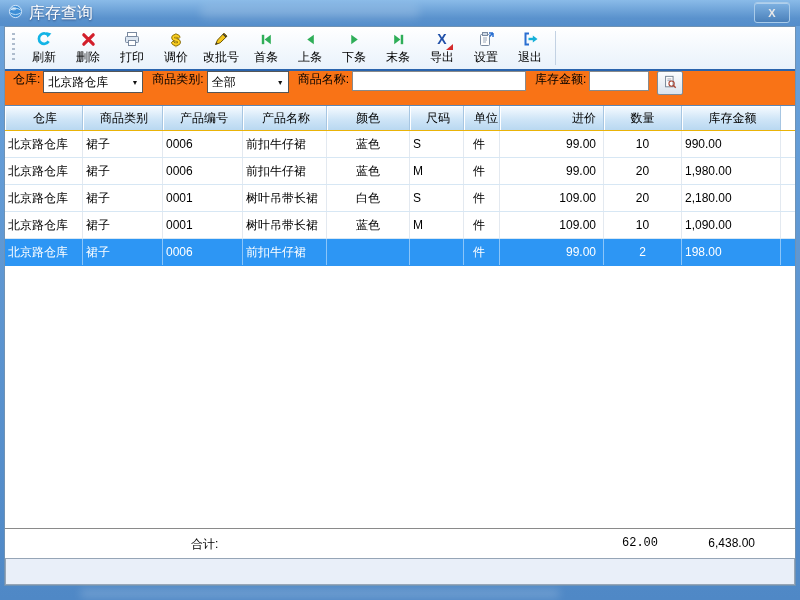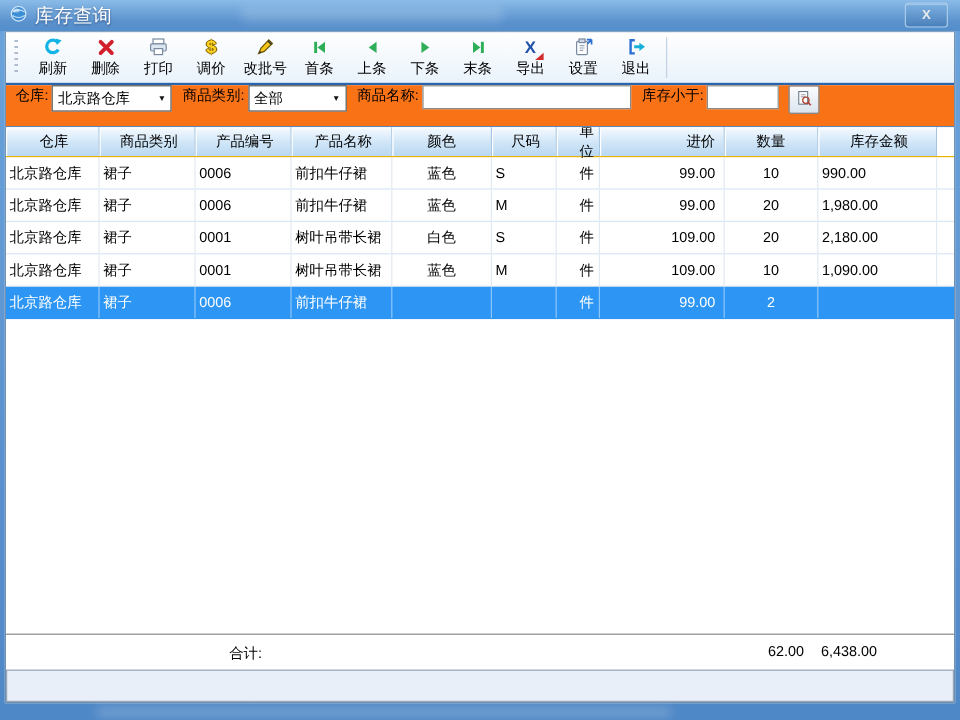--- a/index.html
+++ b/index.html
@@ -40,33 +40,33 @@
   .hcell{box-sizing:border-box;background:linear-gradient(#f7fbff,#cfe5f7 55%,#b9d8f1);border-right:1px solid #a7c6e2;box-shadow:inset 1px 1px 0 #fff;display:flex;align-items:center;justify-content:center;color:#000;cursor:default;}
   .hfiller{flex:1;background:#fff;border-right:none;}
   .drow{display:flex;flex:0 0 26px;height:26px;border-bottom:1px solid #d7e7f4;color:#000;cursor:default;}
   .cell{box-sizing:border-box;display:flex;align-items:center;border-right:1px solid #e3e9f0;overflow:hidden;white-space:nowrap;}
   .c0{width:78px;padding-left:3px;}
   .c1{width:80px;padding-left:3px;}
   .c2{width:80px;padding-left:3px;}
   .c3{width:84px;padding-left:3px;}
   .c4{width:83px;justify-content:center;}
   .c5{width:54px;padding-left:3px;}
-  .c6{width:36px;padding-left:19px;}
+  .c6{width:36px;padding-left:9px;}
   .c7{width:104px;justify-content:flex-end;padding-right:7px;}
   .c8{width:78px;justify-content:center;}
   .c9{width:99px;padding-left:3px;}
   .cfill{flex:1;border-right:none;}
   .drow.selected{background:#2d96f4;color:#fff;border-bottom-color:#2d96f4;}
   .drow.selected .cell{border-right-color:rgba(255,255,255,.45);}
   .gridfill{flex:1;background:#fff;}
   .totals{flex:0 0 27px;position:relative;border-top:1px solid #8a8a8a;background:#fff;}
   .totals span{position:absolute;top:7px;}
   .tl{left:186px;}
-  .tq{left:587px;width:78px;text-align:right;}
-  .ta{left:655px;width:95px;text-align:center;}
+  .tq{left:575px;width:78px;text-align:right;font-family:Liberation Mono, monospace;}
+  .ta{left:655px;width:95px;text-align:right;}
   
   .statusbar{flex:0 0 25px;margin-top:2px;border:1px solid #96a5b6;background:#e9eff9;}
 </style>
 </head>
 <body>
 
 <div class="window">
 
   <div class="titlebar">
     <span class="ico">
@@ -207,21 +207,21 @@
         <span>北京路仓库</span>
         <span class="arr">▼</span>
       </div>
       <span class="flabel">商品类别:</span>
       <div class="combo c-combo">
         <span>全部</span>
         <span class="arr">▼</span>
       </div>
       <span class="flabel">商品名称:</span>
       <input class="txt name-input" type="text" value="" style="">
-      <span class="flabel">库存小于:</span>
+      <span class="flabel">库存金额:</span>
       <input class="txt stock-input" type="text" value="" style="">
       <div class="mini-btn">
         <span>
           <svg width="14" height="14" viewBox="0 0 16 16">
               <rect x="3" y="1.5" width="8.5" height="12" fill="#fff" stroke="#667788"></rect>
               <path d="M5 4.5 H9.5 M5 6.5 H9.5" stroke="#99a" stroke-width="1"></path>
               <circle cx="9.8" cy="9.8" r="3" fill="none" stroke="#aa4433" stroke-width="1.3"></circle>
               <path d="M12 12 L14.5 14.5" stroke="#aa4433" stroke-width="1.6"></path>
             </svg>
         </span>
@@ -299,20 +299,21 @@
           <div class="drow selected">
           <div class="cell c0">北京路仓库</div>
           <div class="cell c1">裙子</div>
           <div class="cell c2">0006</div>
           <div class="cell c3">前扣牛仔裙</div>
           <div class="cell c4"></div>
           <div class="cell c5"></div>
           <div class="cell c6">件</div>
           <div class="cell c7">99.00</div>
           <div class="cell c8">2</div>
+          <div class="cell c9">198.00</div>
           <div class="cell cfill"></div>
         </div>
         </div>
 
       <div class="gridfill"></div>
 
       <div class="totals">
         <span class="tl">合计:</span>
         <span class="tq">62.00</span>
         <span class="ta">6,438.00</span>

